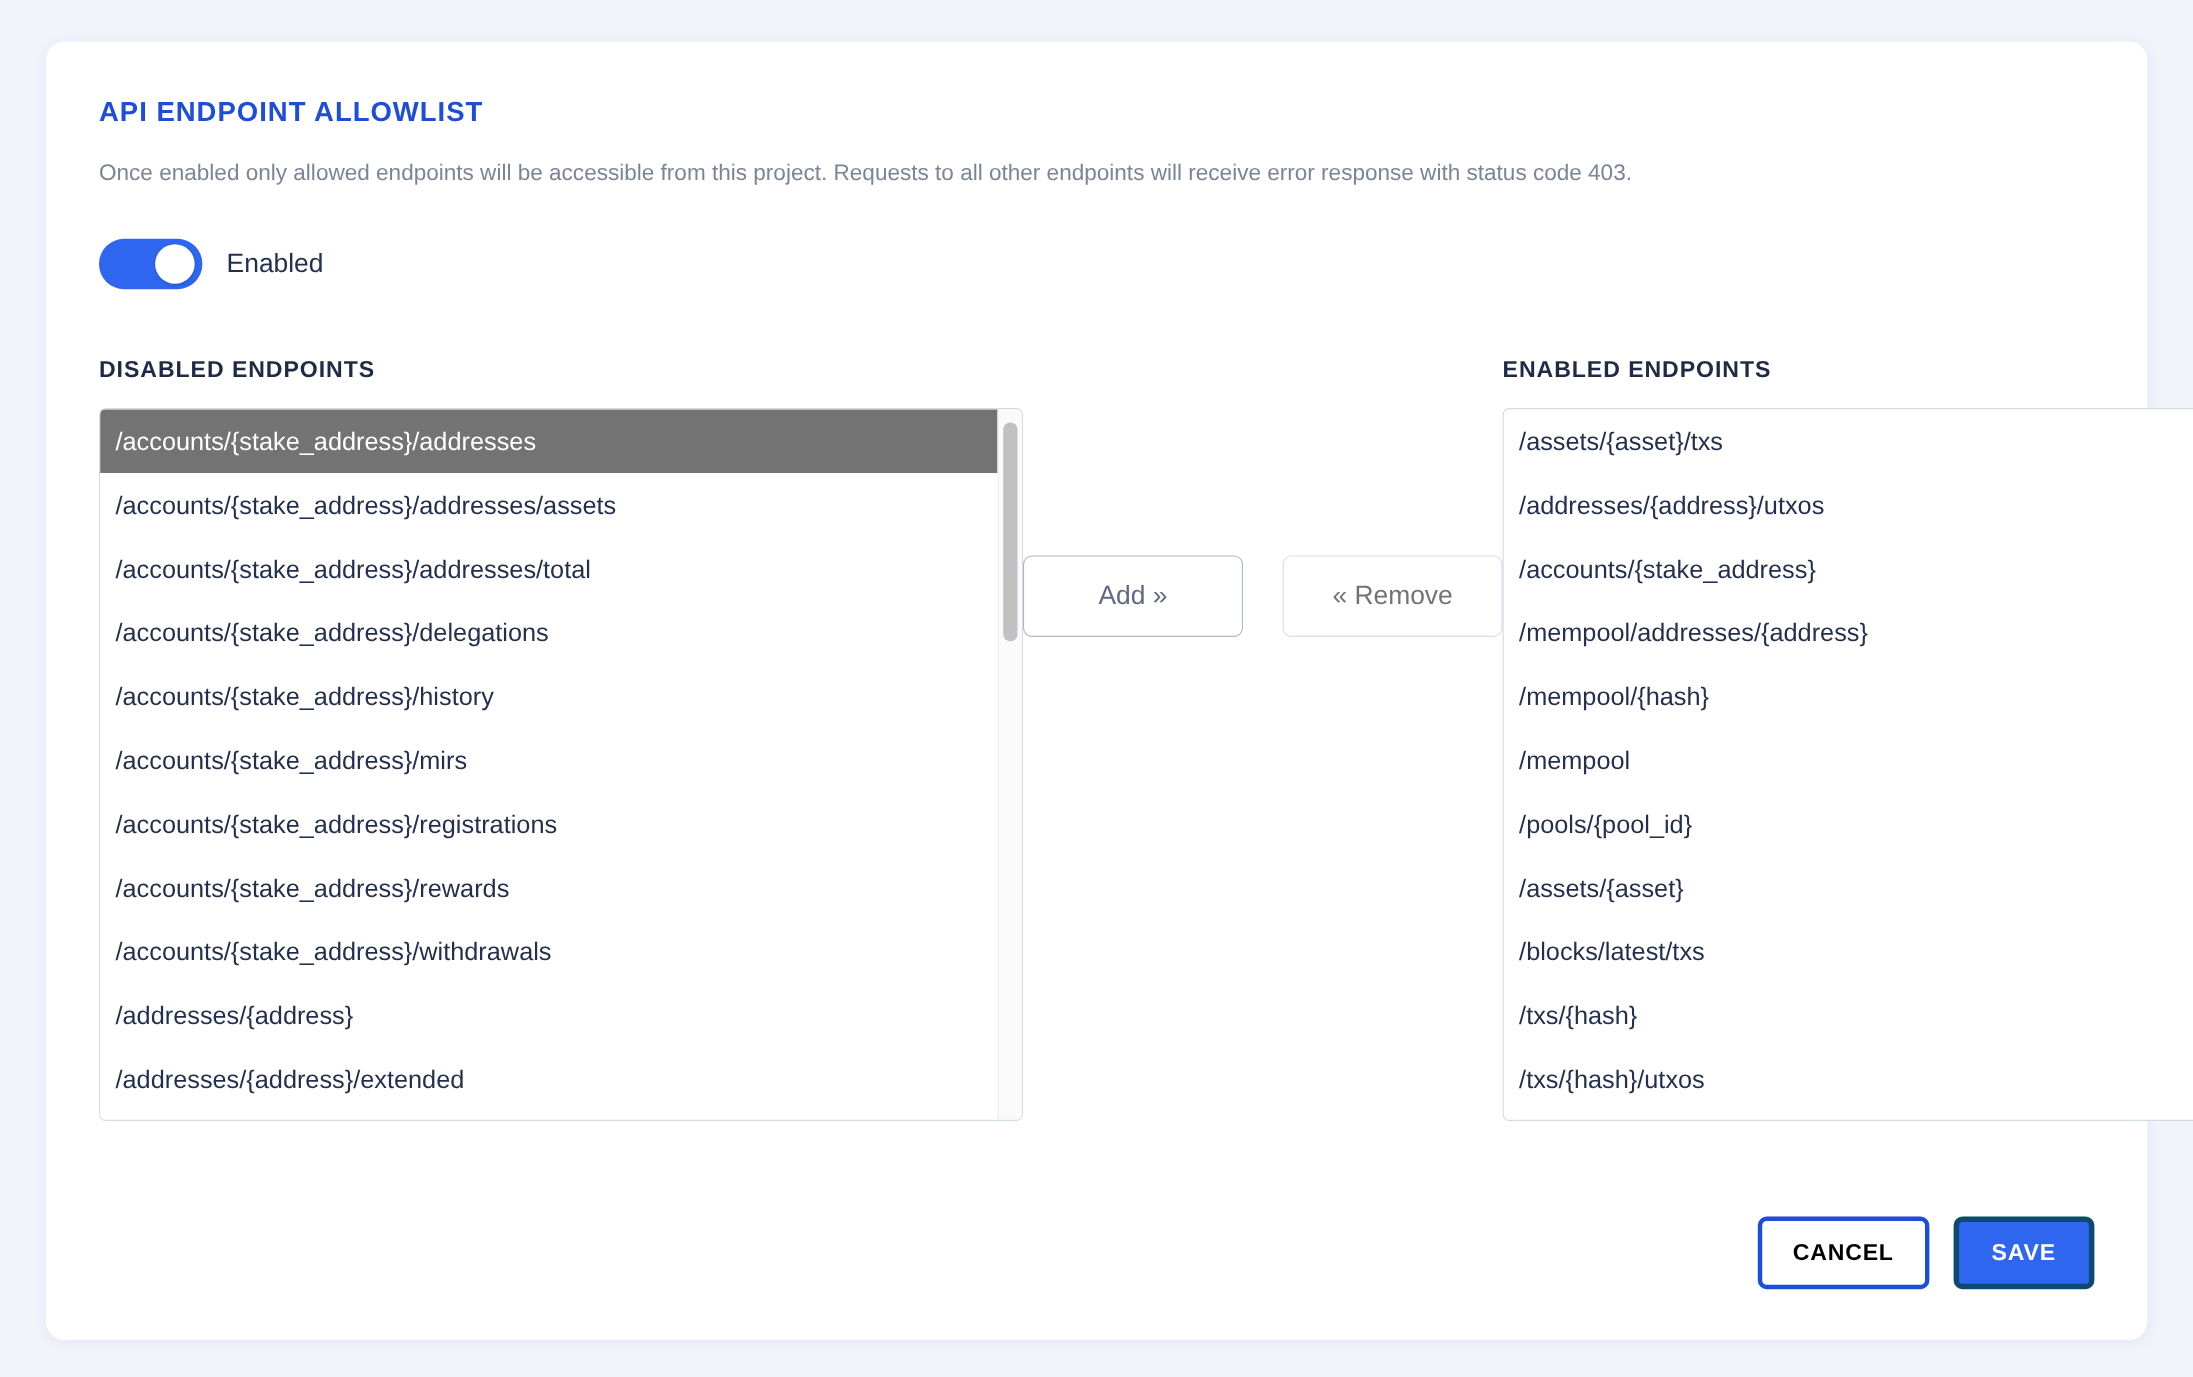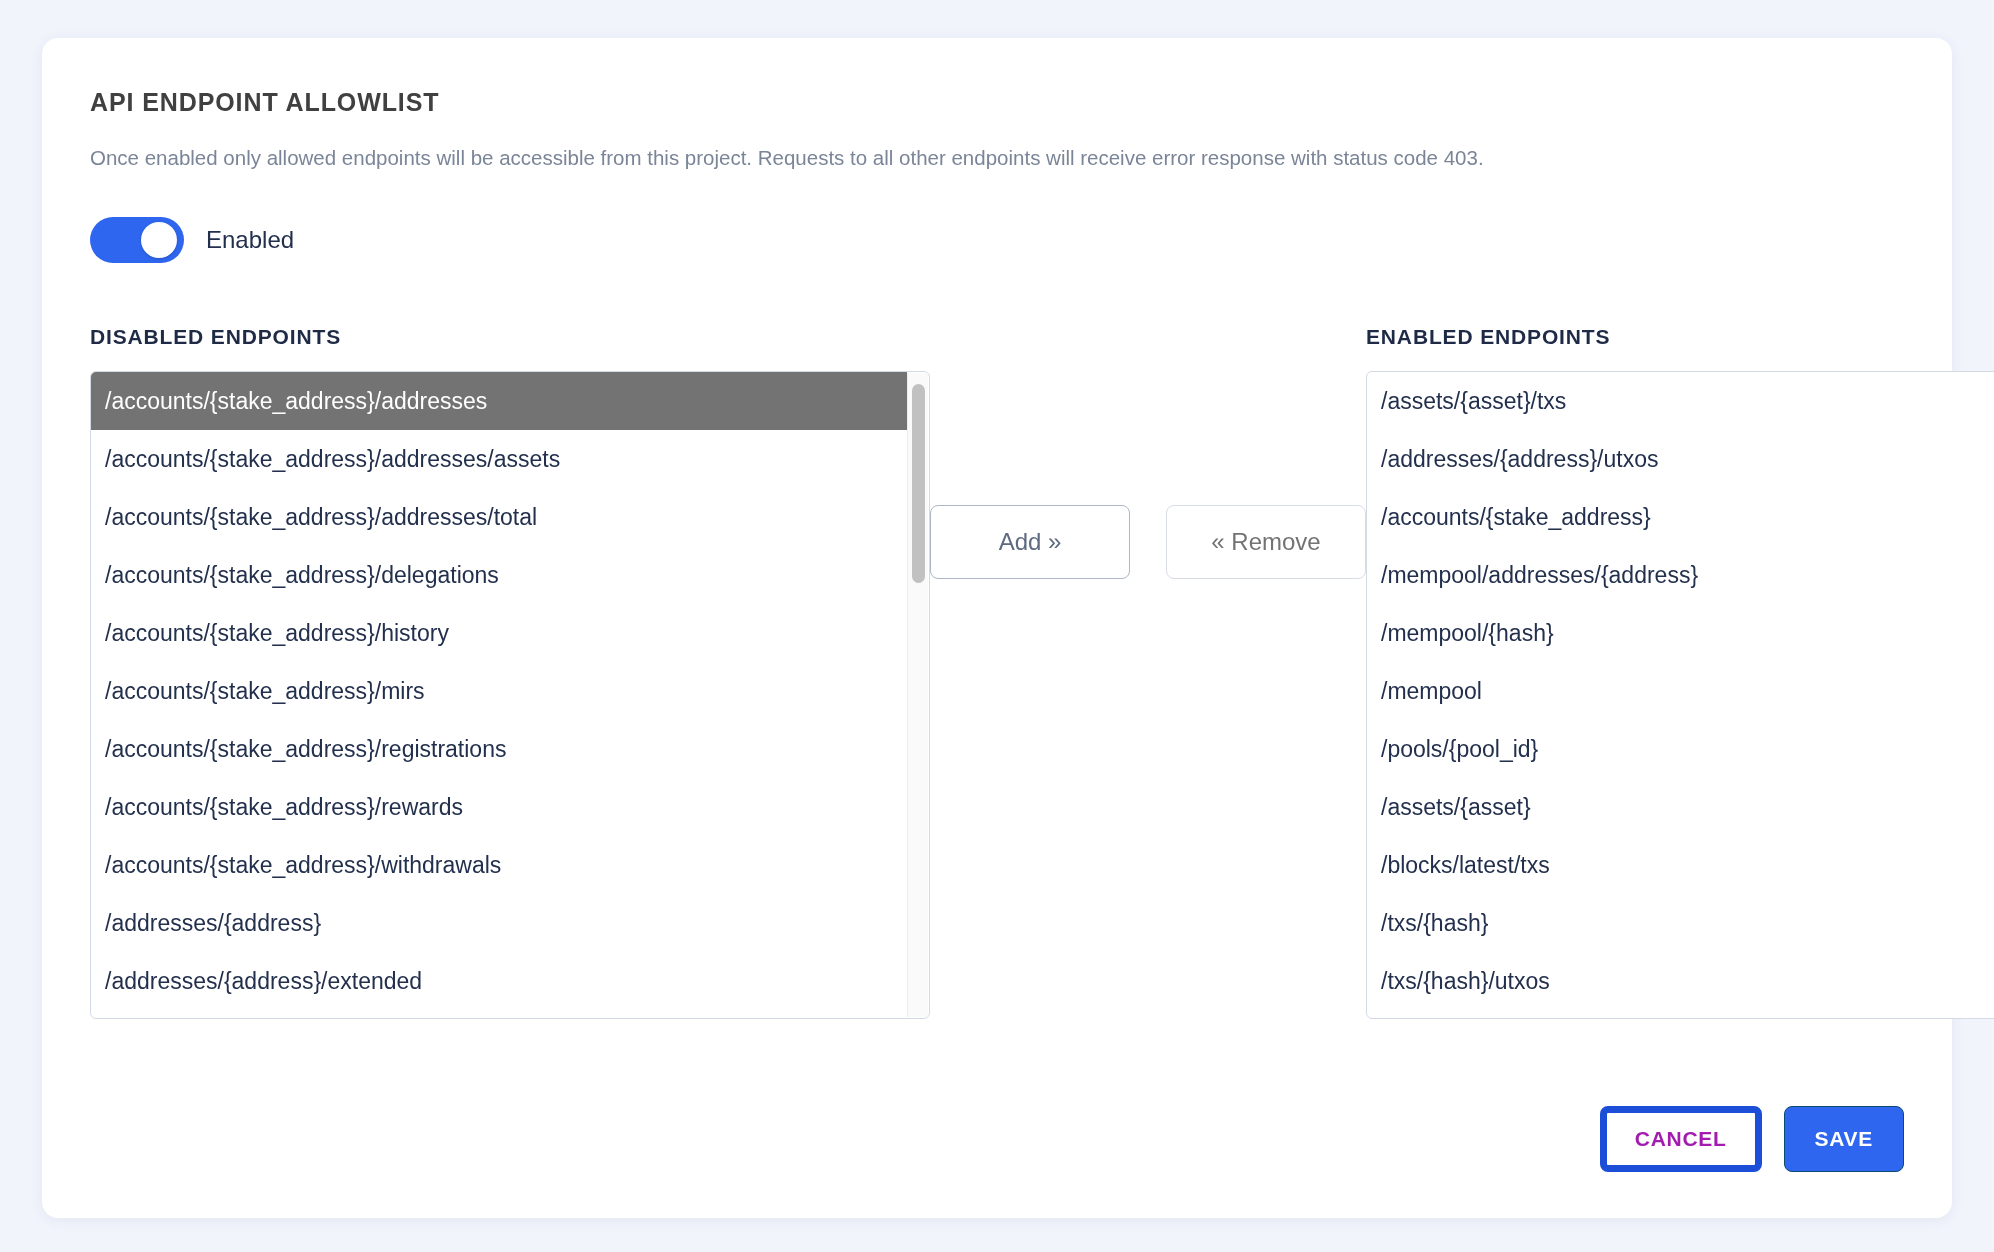--- a/index.html
+++ b/index.html
@@ -32,21 +32,21 @@
     border-radius: 16px;
     box-shadow: 0 2px 14px rgba(40, 60, 110, 0.07);
     padding: 50px 48px 0 48px;
   }
 
   
   .section-title {
     font-size: 25px;
     font-weight: 700;
     letter-spacing: 0.9px;
-    color: #404040;
+    color: #1d4ed8;
     margin-bottom: 26px;
   }
 
   .description {
     font-size: 20.5px;
     line-height: 1.48;
     color: #7b8598;
     max-width: 1420px;
     margin-bottom: 44px;
   }
@@ -202,29 +202,29 @@
     font-size: 21px;
     font-weight: 700;
     letter-spacing: 0.7px;
     cursor: pointer;
   }
 
   .btn-cancel {
     min-width: 152px;
     padding: 12px 28px;
     background: #ffffff;
-    border: 7px solid #1d4ed8;
-    color: #a21caf;
+    border: 4px solid #1d4ed8;
+    color: #000000;
   }
 
   .btn-save {
     min-width: 118px;
     padding: 0 30px;
     background: #2e66ef;
-    border: 1px solid #0c4a6e;
+    border: 5px solid #0c4a6e;
     color: #ffffff;
   }
 </style>
 </head>
 <body>
 
 <div class="page">
   <div class="card">
 
     <div class="section-title">API ENDPOINT ALLOWLIST</div>

